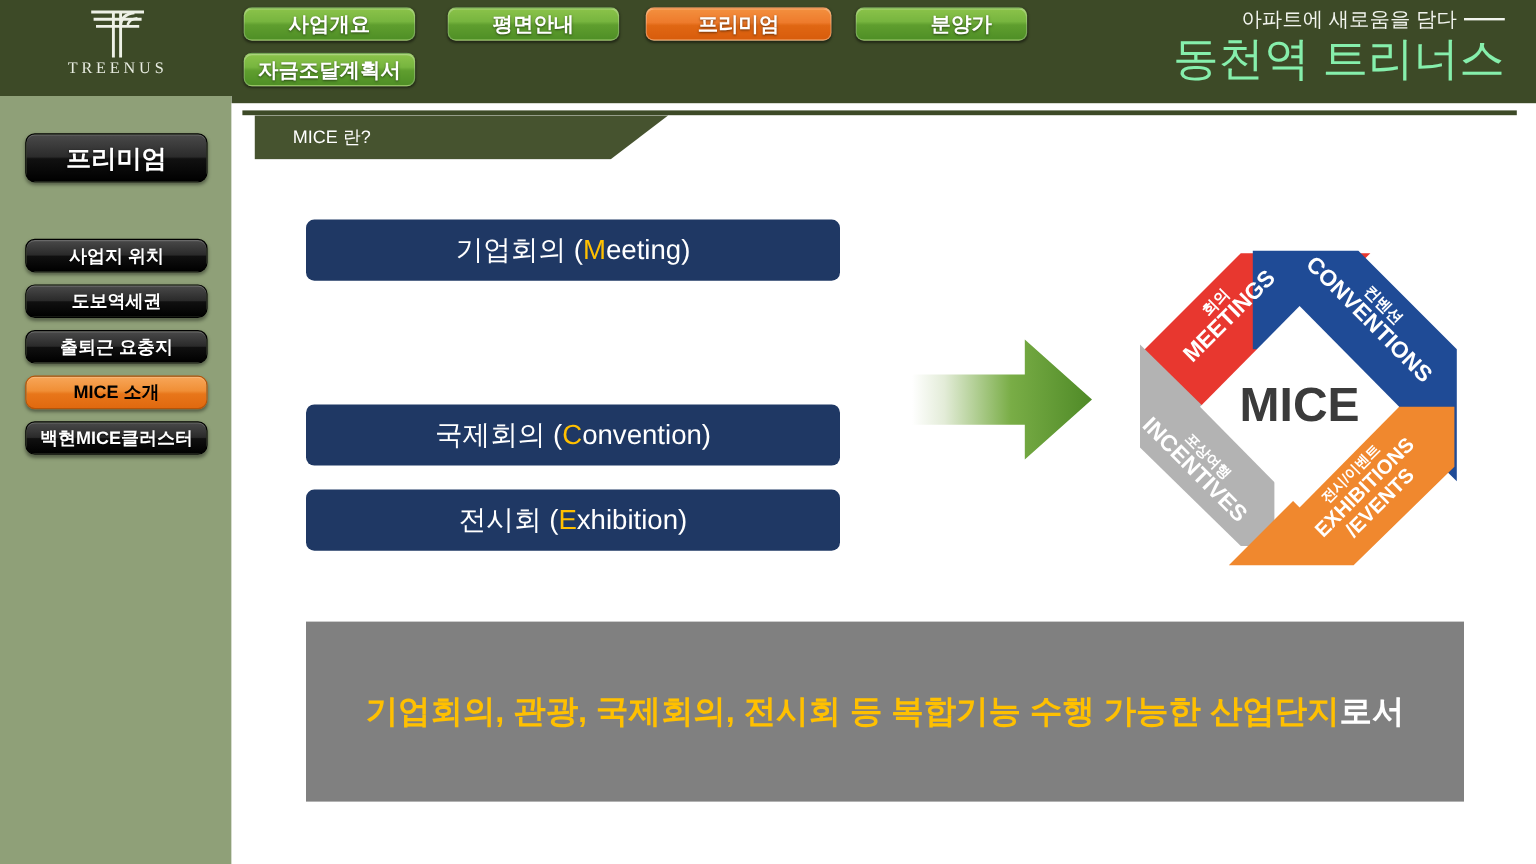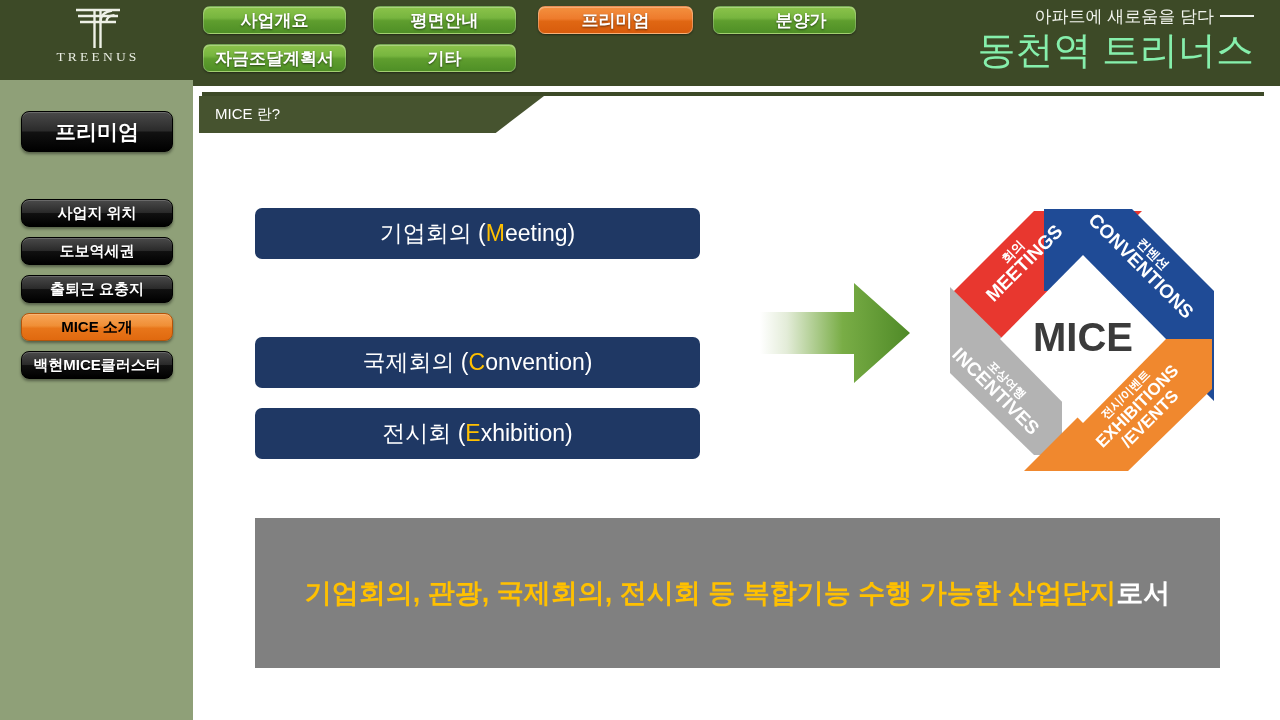--- a/index.html
+++ b/index.html
@@ -162,28 +162,28 @@
     background: #3d4a27;
   }
   .rule-under {
     position: absolute;
     left: 9px; top: 12px;
     width: 1062px; height: 4px;
     background: #3d4a27;
   }
   .title-tab {
     position: absolute;
-    left: 6px; top: 16px;
+    left: 19px; top: 16px;
     width: 345px; height: 37px;
     background: #46532f;
     color: #ffffff;
     font-size: 15px;
     display: flex;
     align-items: center;
-    padding-left: 16px;
+    padding-left: 32px;
     clip-path: polygon(0 0, 100% 0, 86% 100%, 0 100%);
   }
 
   
   .blue-box {
     position: absolute;
     left: 62px;
     width: 445px;
     height: 51px;
     border-radius: 7px;
@@ -257,21 +257,20 @@
         </svg>
       </div>
       <div class="logo-wordmark">TREENUS</div>
     </div>
 
     <div class="nav-btn green" style="left:203px; top:6px;  width:143px;">사업개요</div>
     <div class="nav-btn green" style="left:373px; top:6px;  width:143px;">평면안내</div>
     <div class="nav-btn orange" style="left:538px; top:6px;  width:155px;">프리미엄</div>
     <div class="nav-btn green" style="left:713px; top:6px;  width:143px;padding-left:33px;">분양가</div>
     <div class="nav-btn green" style="left:203px; top:44px; width:143px;">자금조달계획서</div>
-    <div class="nav-btn green" style="left:373px; top:44px; width:143px;">기타</div>
 
     <div class="brand-tag">
       <div class="brand-sub">
         <span>아파트에 새로움을 담다</span><span class="dash"></span>
       </div>
       <div class="brand-main">동천역 트리너스</div>
     </div>
   </div>
 
   <div class="sidebar">
@@ -284,21 +283,21 @@
     <div class="side-btn item" style="top:247px;">백현MICE클러스터</div>
   </div>
 
   <div class="content">
 
     <div class="rule-top"></div>
     <div class="rule-under"></div>
 
     <div class="title-tab">MICE 란?</div>
 
-    <div class="blue-box" style="top:128px;">
+    <div class="blue-box" style="top:103px;">
       <span>기업회의 (</span>
         <span class="hl">M</span>
         <span>eeting)</span>
     </div>
     <div class="blue-box" style="top:328px;">
       <span>전시회 (</span>
         <span class="hl">E</span>
         <span>xhibition)</span>
     </div>
     <div class="blue-box" style="top:257px;">

